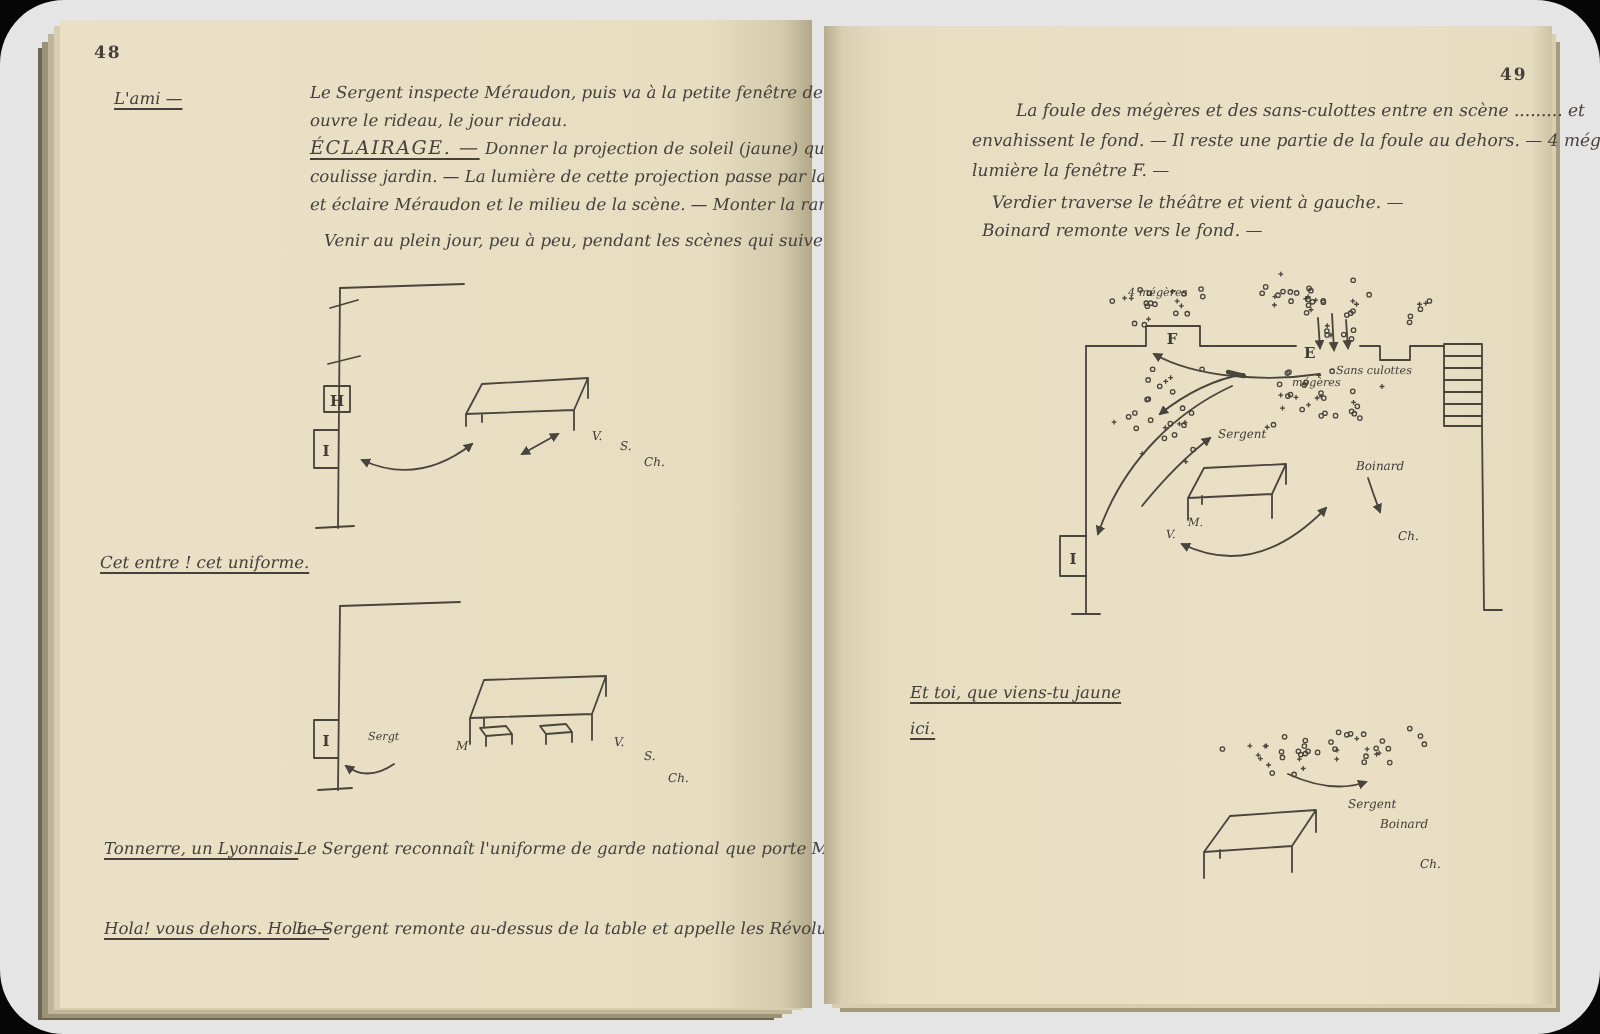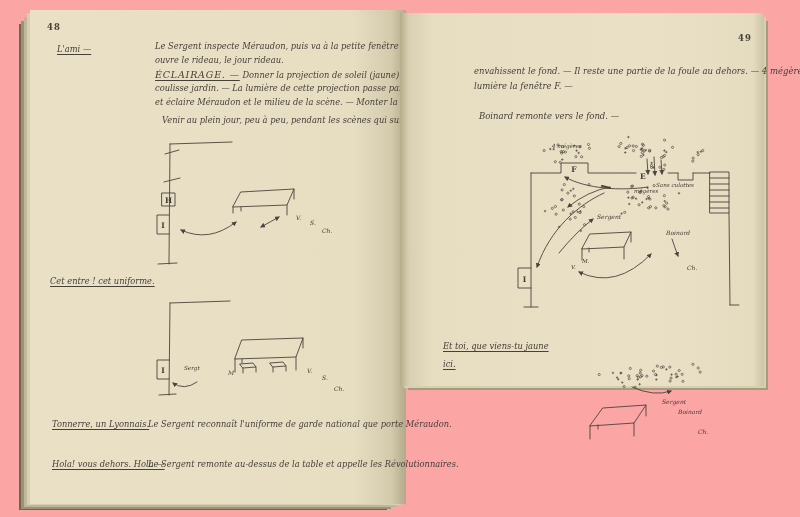--- a/index.html
+++ b/index.html
@@ -1,22 +1,22 @@
 <!DOCTYPE html>
 <html><head>
 <meta charset="utf-8">
 <style>
   html,body{margin:0;padding:0;background:#060606;}
-  #stage{position:relative;width:800px;height:517px;background:#fca5a5;overflow:hidden;
-         font-family:"DejaVu Serif",serif;}
+  #stage{position:relative;width:800px;height:517px;background:#e5e5e5;overflow:hidden;
+         font-family:"DejaVu Serif",serif;border-radius:32px;}
   .page{position:absolute;}
   #left-page{left:30px;top:10px;width:376px;height:494px;
     background:linear-gradient(to right,#e9e0c6 0%,#e7dec2 86%,#d4cbad 96%,#b3a98a 100%);
     box-shadow:-4px 2px 0 -1px #d8cfb1,-8px 5px 0 -2px #c0b79a,-12px 8px 0 -3px #9b9277,-15px 10px 0 -4px #6e674f;}
-  #right-page{left:400px;top:13px;width:364px;height:373px;
+  #right-page{left:412px;top:13px;width:364px;height:489px;
     background:linear-gradient(to right,#b6ac8c 0%,#d9d0b3 2.5%,#e7dec2 9%,#e9e0c6 70%,#e5dcc0 97%,#cdc4a6 100%);
     box-shadow:3px 3px 0 -1px #d8cfb1,6px 6px 0 -2px #a59c80;}
   .txt{position:absolute;font:italic 8.3px "DejaVu Serif",serif;color:#45403a;white-space:nowrap;}
   .rtxt{font-size:8.5px;}
   .cue{text-decoration:underline;text-underline-offset:2px;}
   .pagenum{position:absolute;font:bold 8.5px "DejaVu Serif",serif;letter-spacing:1px;color:#45403a;}
   .heading{font-weight:normal;font-size:9.5px;letter-spacing:0.8px;text-decoration:underline;text-underline-offset:2px;}
   .dia{position:absolute;}
   .ln{stroke:#49443c;fill:none;stroke-width:0.9;stroke-linecap:round;stroke-linejoin:round;}
   .thick{stroke-width:2.2;}
@@ -91,22 +91,24 @@
     <div class="txt cue" style="left:22px;top:409px">Tonnerre, un Lyonnais.</div>
     <div class="txt" style="left:118px;top:409px">Le Sergent reconnaît l'uniforme de garde national que porte Méraudon.</div>
 
     <div class="txt cue" style="left:22px;top:449px">Hola! vous dehors. Hola —</div>
     <div class="txt" style="left:118px;top:449px">Le Sergent remonte au-dessus de la table et appelle les Révolutionnaires.</div>
   </div>
 
   <div id="right-page" class="page">
     <div class="pagenum" style="left:338px;top:20px">49</div>
 
+    <div class="txt rtxt" style="left:96px;top:38px">La foule des mégères et des sans-culottes entre en scène ......... et</div>
     <div class="txt rtxt" style="left:74px;top:53px">envahissent le fond. — Il reste une partie de la foule au dehors. — 4 mégères</div>
     <div class="txt rtxt" style="left:74px;top:68px">lumière la fenêtre F. —</div>
+    <div class="txt rtxt" style="left:84px;top:84px">Verdier traverse le théâtre et vient à gauche. —</div>
     <div class="txt rtxt" style="left:79px;top:98px">Boinard remonte vers le fond. —</div>
 
     <svg class="dia" style="left:116px;top:120px" width="250" height="205" viewBox="0 0 250 205">
       <g>
           <circle cx="44.194381167180836" cy="29.354270008858293" r="1.1" class="doto"></circle>
           <circle cx="28.126904173288494" cy="17.53904600115493" r="1.1" class="doto"></circle>
           <path d="M36.486940412968394,16.22171097784303 L38.8869404129684,16.22171097784303 M37.6869404129684,15.021710977843032 L37.6869404129684,17.42171097784303" class="dotc"></path>
           <circle cx="63.979831486940384" cy="13.831270800437778" r="1.1" class="doto"></circle>
           <circle cx="39.292414996773005" cy="28.73199539957568" r="1.1" class="doto"></circle>
           <path d="M61.482539059780535,19.976582241011783 L63.88253905978054,19.976582241011783 M62.68253905978054,18.776582241011784 L62.68253905978054,21.176582241011783" class="dotc"></path>

